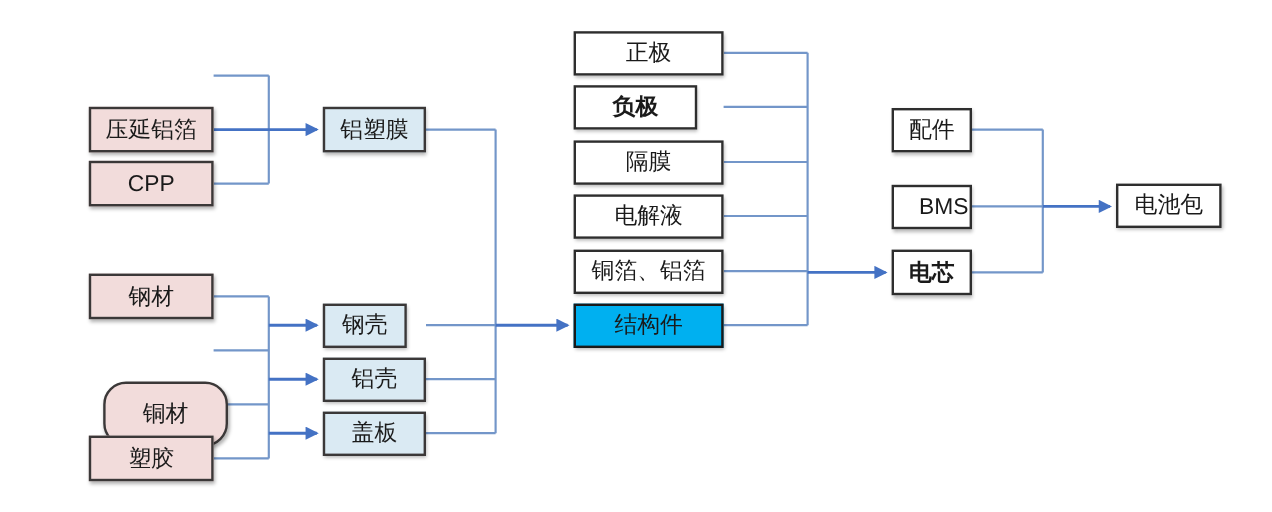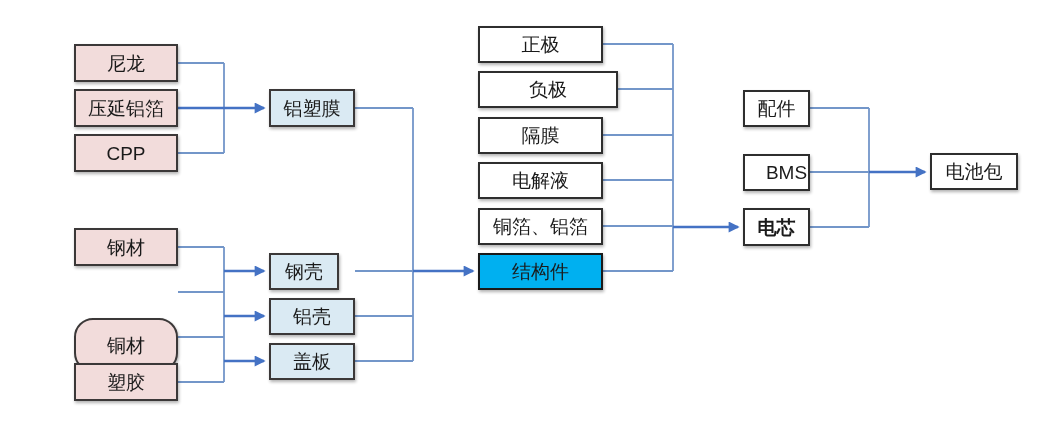--- a/index.html
+++ b/index.html
@@ -26,28 +26,28 @@
   .raw{background:#F2DCDB;}
   .comp{background:#DAEAF3;}
   .proc{background:#FFFFFF;border-color:#2E2E2E;}
   .hl{background:#00B0F0;border-color:#1a1a1a;}
 
   .b-nylon{left:74px;top:44px;width:104px;height:38px;}
   .b-rolled{left:74px;top:89px;width:104px;height:38px;text-align:center;}
   .b-cpp{left:74px;top:134px;width:104px;height:38px;}
   .b-steel{left:74px;top:228px;width:104px;height:38px;}
   .b-alu{left:74px;top:273px;width:104px;height:38px;}
-  .b-copper{left:74px;top:318px;width:104px;height:54px;border-radius:19px;}
+  .b-copper{left:86px;top:318px;width:104px;height:54px;border-radius:19px;}
   .b-plastic{left:74px;top:363px;width:104px;height:38px;}
   .b-film{left:269px;top:89px;width:86px;height:38px;}
   .b-steelshell{left:269px;top:253px;width:70px;height:37px;}
   .b-alshell{left:269px;top:298px;width:86px;height:37px;}
   .b-cover{left:269px;top:343px;width:86px;height:37px;}
   .b-cathode{left:478px;top:26px;width:125px;height:37px;}
-  .b-anode{left:478px;top:71px;width:140px;height:37px;}
+  .b-anode{left:478px;top:71px;width:103px;height:37px;font-weight:bold;}
   .b-separator{left:478px;top:117px;width:125px;height:37px;}
   .b-electrolyte{left:478px;top:162px;width:125px;height:37px;}
   .b-foils{left:478px;top:208px;width:125px;height:37px;}
   .b-structural{left:478px;top:253px;width:125px;height:37px;}
   .b-accessories{left:743px;top:90px;width:67px;height:37px;}
   .b-bms{left:743px;top:154px;width:67px;height:37px;padding-left:20px;}
   .b-cell{left:743px;top:208px;width:67px;height:38px;font-weight:bold;}
   .b-pack{left:930px;top:153px;width:88px;height:37px;}
 </style>
 </head>
@@ -73,21 +73,20 @@
     <path class="bus" d="M355 108 H413 M355 271 H413 M355 316 H413 M355 361 H413 M413 108 V361"></path>
     <path class="arrow" marker-end="url(#ah)" d="M413 271 H473"></path>
 
     <path class="bus" d="M603 44 H673 M603 89 H673 M603 135 H673 M603 180 H673 M603 226 H673 M603 271 H673 M673 44 V271"></path>
     <path class="arrow" marker-end="url(#ah)" d="M673 227 H738"></path>
 
     <path class="bus" d="M810 108 H869 M810 172 H869 M810 227 H869 M869 108 V227"></path>
     <path class="arrow" marker-end="url(#ah)" d="M869 172 H925"></path>
   </svg>
 
-  <div class="node raw b-nylon">尼龙</div>
   <div class="node raw b-rolled">压延铝箔</div>
   <div class="node raw b-cpp">CPP</div>
   <div class="node raw b-steel">钢材</div>
   <div class="node raw b-copper">铜材</div>
   <div class="node raw b-plastic">塑胶</div>
 
   <div class="node comp b-film">铝塑膜</div>
   <div class="node comp b-steelshell">钢壳</div>
   <div class="node comp b-alshell">铝壳</div>
   <div class="node comp b-cover">盖板</div>

